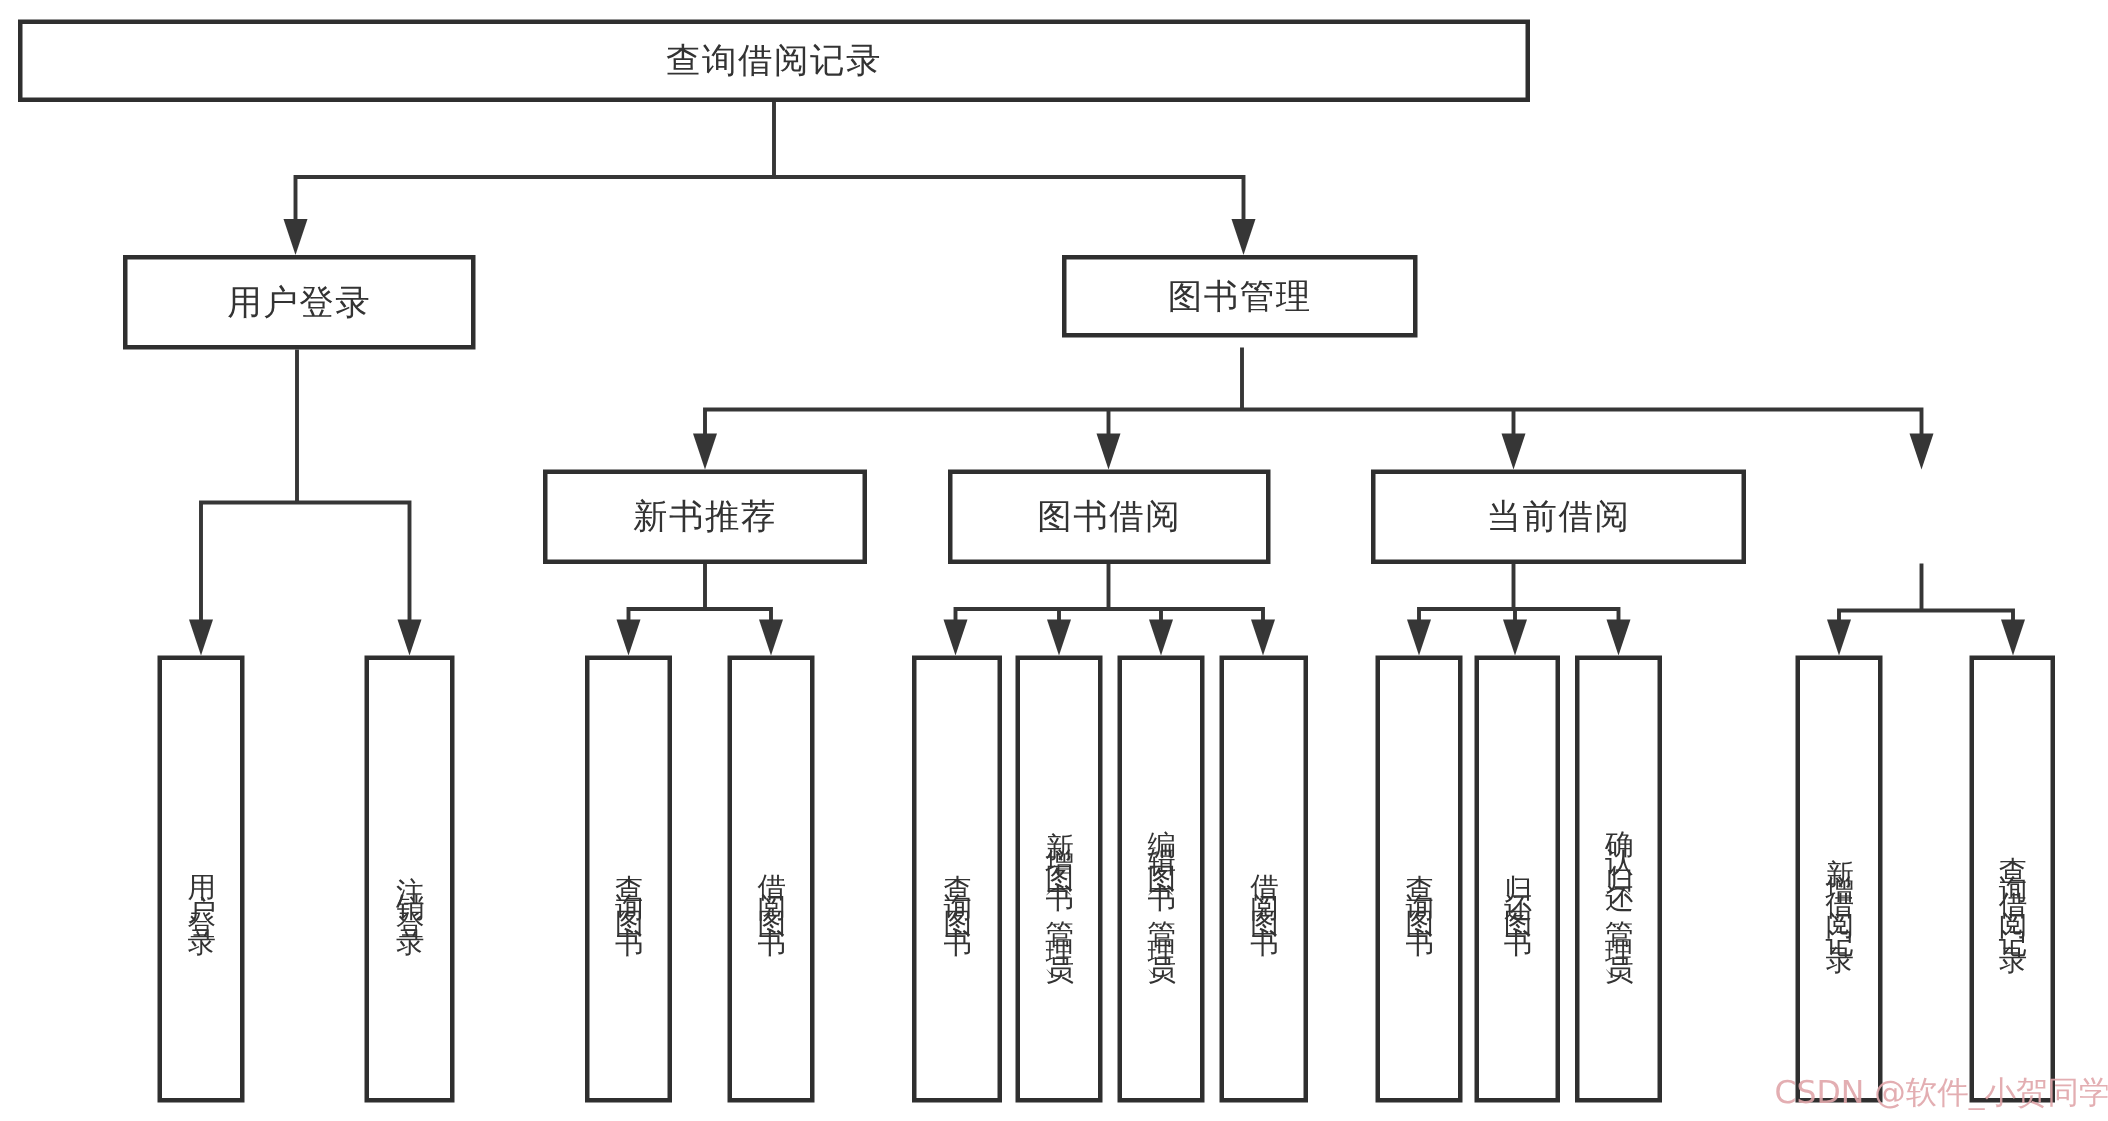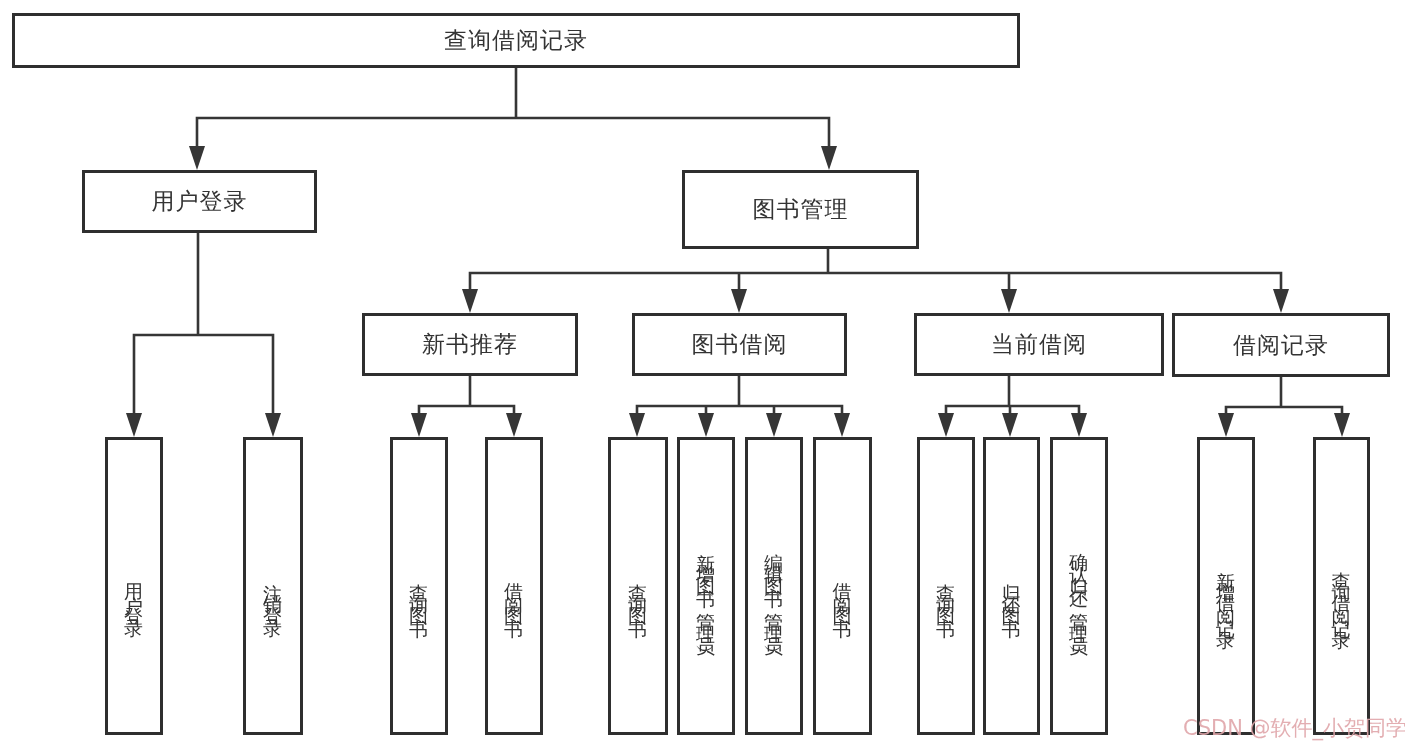--- a/index.html
+++ b/index.html
@@ -116,35 +116,32 @@
     </g>
   </svg>
 
   <div class="box h" style="left:12px; top:13px; width:1008px; height:55px">
     <span>查询借阅记录</span>
   </div>
 
   <div class="box h" style="left:82px; top:170px; width:235px; height:63px">
     <span>用户登录</span>
   </div>
-  <div class="box h" style="left:682px; top:170px; width:237px; height:79px">
+  <div class="box h" style="left:708px; top:170px; width:237px; height:55px">
     <span>图书管理</span>
   </div>
 
   <div class="box h" style="left:362px; top:313px; width:216px; height:63px">
     <span>新书推荐</span>
   </div>
   <div class="box h" style="left:632px; top:313px; width:215px; height:63px">
     <span>图书借阅</span>
   </div>
   <div class="box h" style="left:914px; top:313px; width:250px; height:63px">
     <span>当前借阅</span>
-  </div>
-  <div class="box h" style="left:1172px; top:313px; width:218px; height:64px">
-    <span>借阅记录</span>
   </div>
 
   <div class="box" style="left:105px; top:437px; width:58px; height:298px">
     <span class="vtext">用户登录</span>
   </div>
   <div class="box" style="left:243px; top:437px; width:60px; height:298px">
     <span class="vtext">注销登录</span>
   </div>
 
   <div class="box" style="left:390px; top:437px; width:58px; height:298px">

